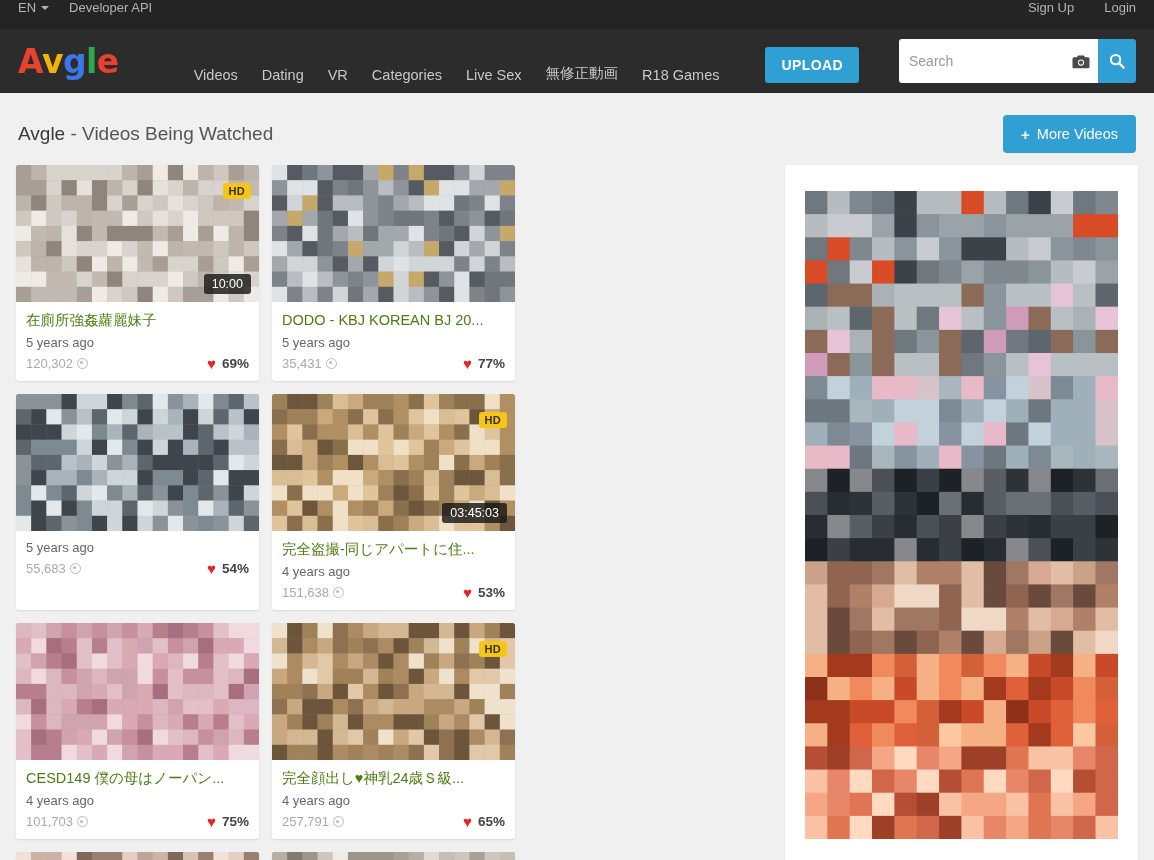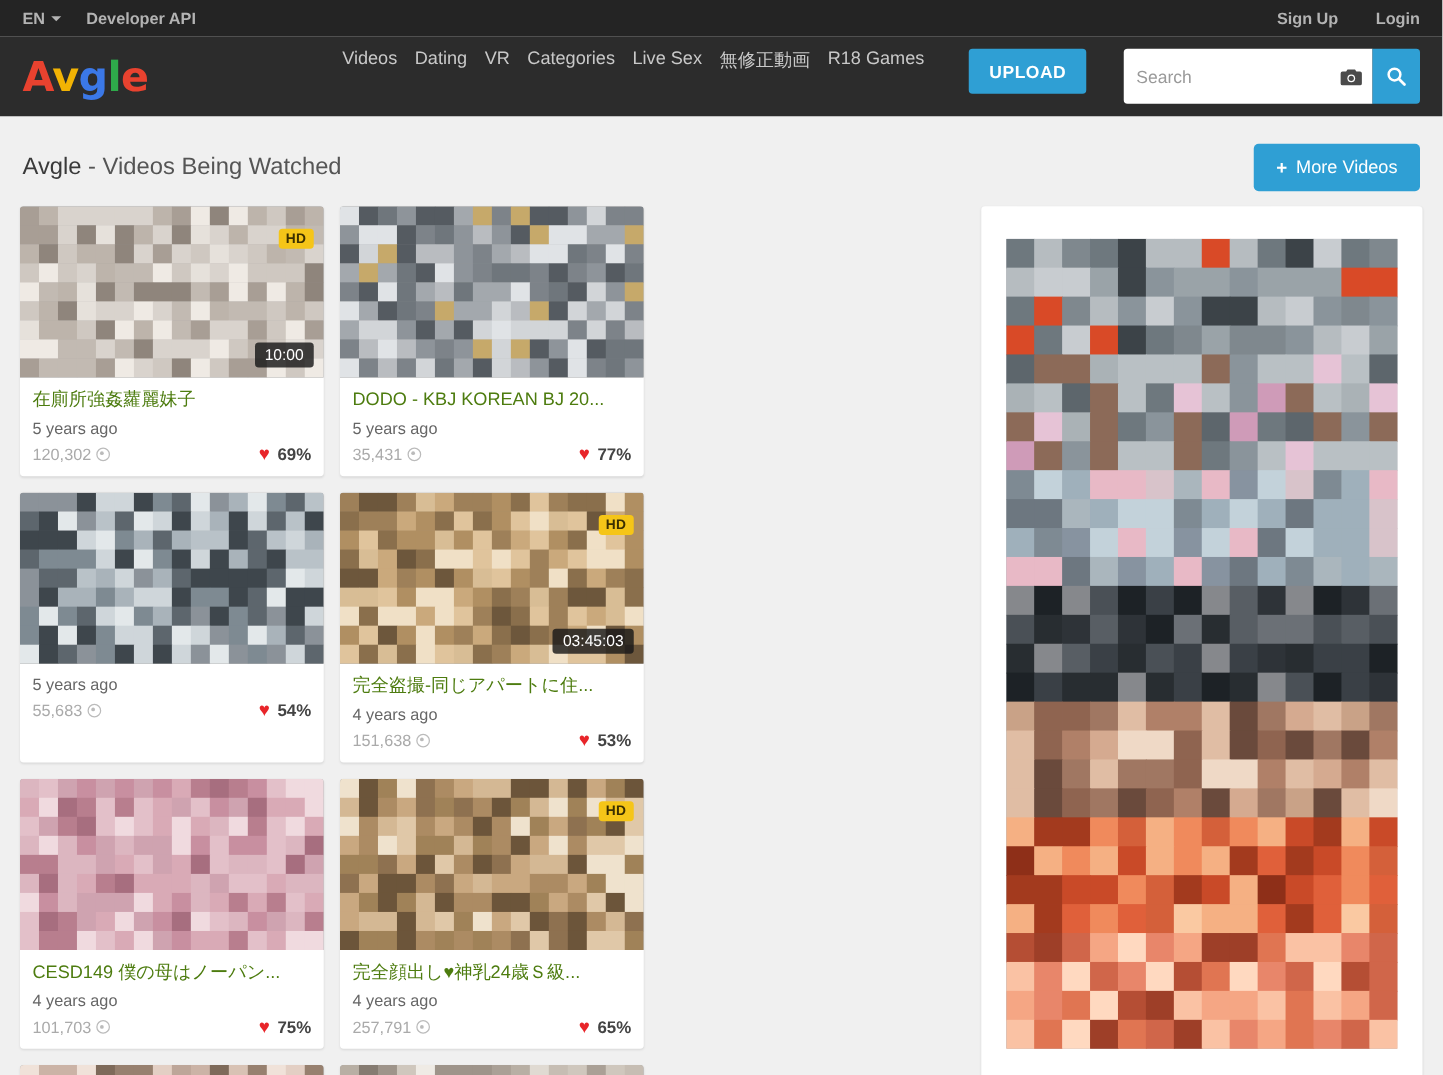--- a/index.html
+++ b/index.html
@@ -8,25 +8,24 @@
     background: #f0f0f0;
     font-family: "Liberation Sans", sans-serif;
     overflow: hidden;
   }
 
   
   .topbar {
     height: 29px;
     background: #242424;
     display: flex;
-    align-items: center;
+    align-items: flex-start;
     padding: 0 18px;
     font-size: 13px;
     color: #b3b3b3;
-    font-weight: bold;
   }
   .topbar a, .topbar span { color: #b3b3b3; text-decoration: none; }
   .topbar-left { display: flex; align-items: center; gap: 20px; }
   .lang { display: flex; align-items: center; gap: 5px; cursor: pointer; }
   .caret {
     width: 0; height: 0;
     border-left: 4px solid transparent;
     border-right: 4px solid transparent;
     border-top: 4px solid #b3b3b3;
     display: inline-block;
@@ -46,22 +45,22 @@
     font-size: 33px;
     font-weight: bold;
     letter-spacing: -0.5px;
     font-family: "DejaVu Sans", sans-serif;
     line-height: 1;
     user-select: none;
     cursor: pointer;
   }
   .nav {
     display: flex;
-    align-items: flex-start;
-    gap: 14px;
+    align-items: flex-end;
+    gap: 24px;
     margin-left: auto;
   }
   .nav a {
     color: #c9c9c9;
     text-decoration: none;
     font-size: 14.5px;
     white-space: nowrap;
   }
   .upload-btn {
     background: #2f9fd4;

